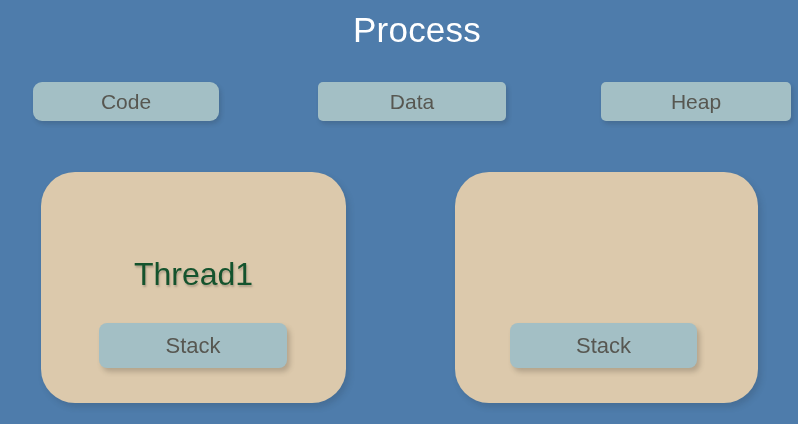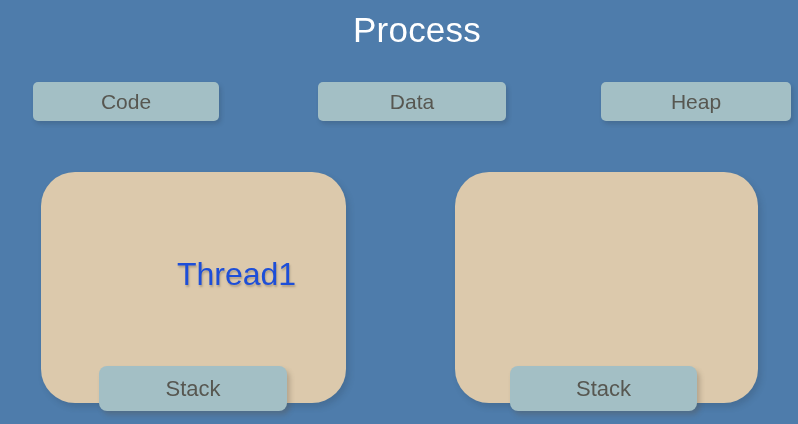--- a/index.html
+++ b/index.html
@@ -54,21 +54,21 @@
     display: flex;
     align-items: center;
     justify-content: center;
   }
   .segment-box .seg-label {
     color: #575751;
     font-size: 21px;
     line-height: 21px;
     white-space: nowrap;
   }
-  .segment-box.code { left: 33px;  width: 186px; }
+  .segment-box.code { left: 33px;  width: 186px; border-radius: 9px; }
   .segment-box.data { left: 318px; width: 188px; }
   .segment-box.heap { left: 578px; width: 190px; margin-left: 23px; }
 
   
   .thread-box {
     position: absolute;
     top: 172px;
     height: 231px;
     background: #DCC9AC;
     border-radius: 34px;
@@ -76,39 +76,37 @@
   }
   .thread-box.thread1 { left: 41px;  width: 305px; }
   .thread-box.thread2 { left: 455px; width: 303px; }
 
   .thread-title {
     position: absolute;
     left: 0;
     top: 83px;
     width: 100%;
     text-align: center;
-    color: #1d4ed8;
+    color: #14532d;
     font-size: 32px;
     line-height: 38px;
     white-space: nowrap;
     text-shadow: 1px 2px 2px rgba(90, 80, 65, 0.35);
-    padding-left: 43px;
   }
 
   .stack-box {
     position: absolute;
     top: 151px;
     height: 45px;
     background: #A3BFC5;
     border-radius: 8px;
     box-shadow: 3px 4px 5px rgba(90, 80, 65, 0.30);
     display: flex;
     align-items: center;
     justify-content: center;
-    margin-top: 43px;
   }
   .thread-box.thread1 .stack-box { left: 58px; width: 188px; }
   .thread-box.thread2 .stack-box { left: 55px; width: 187px; }
 
   .stack-box .stack-label {
     color: #575751;
     font-size: 22px;
     line-height: 22px;
     white-space: nowrap;
   }

